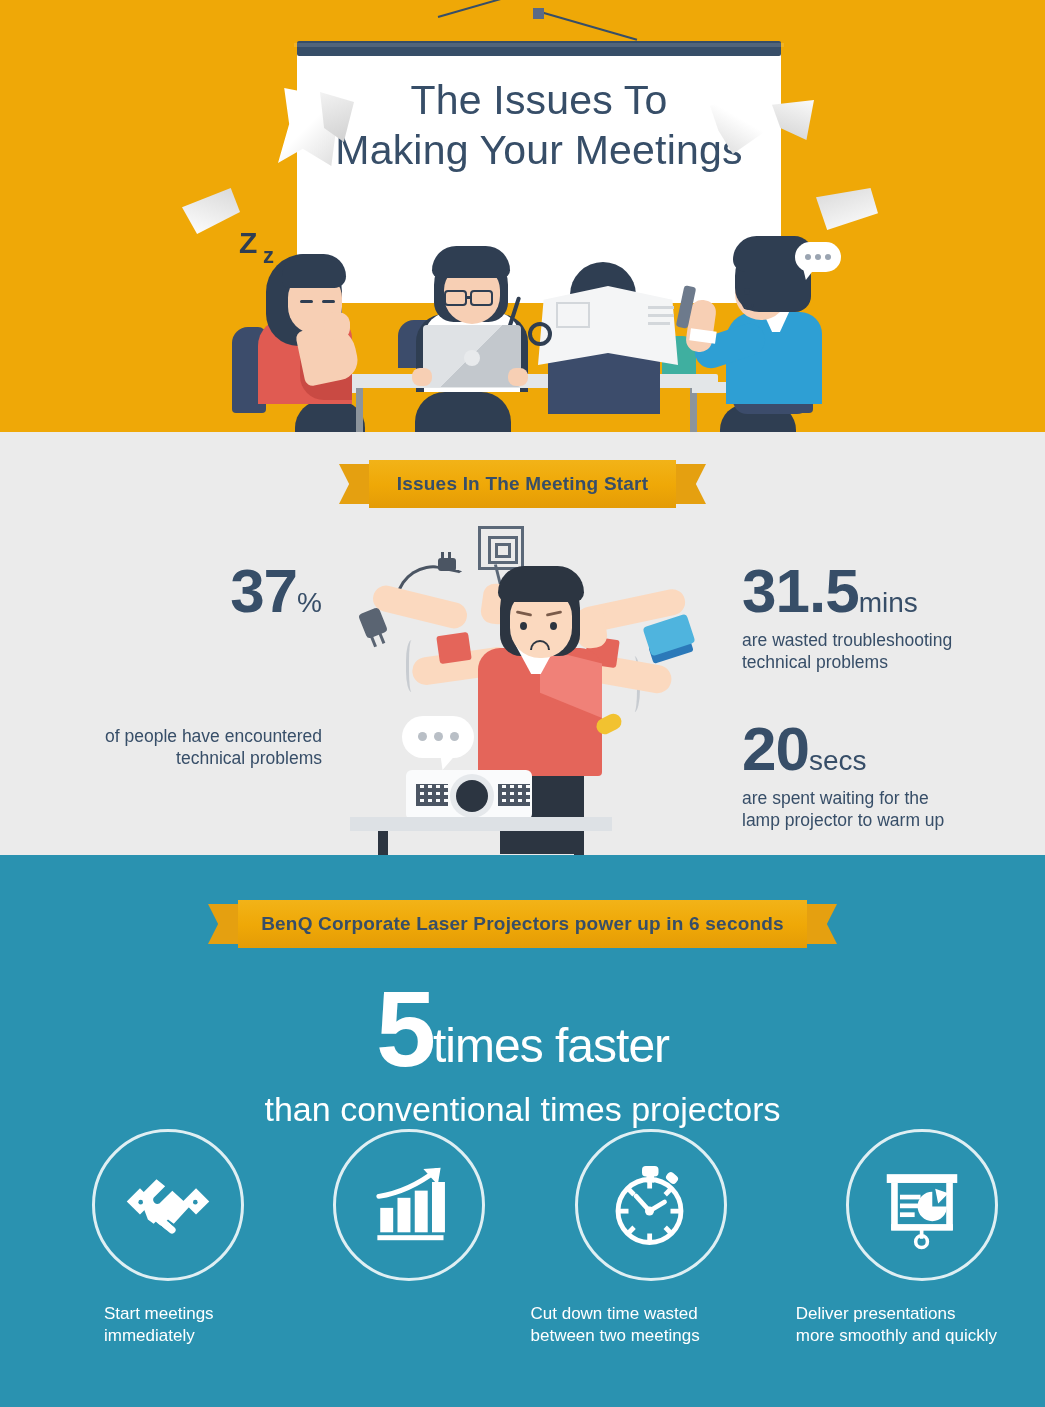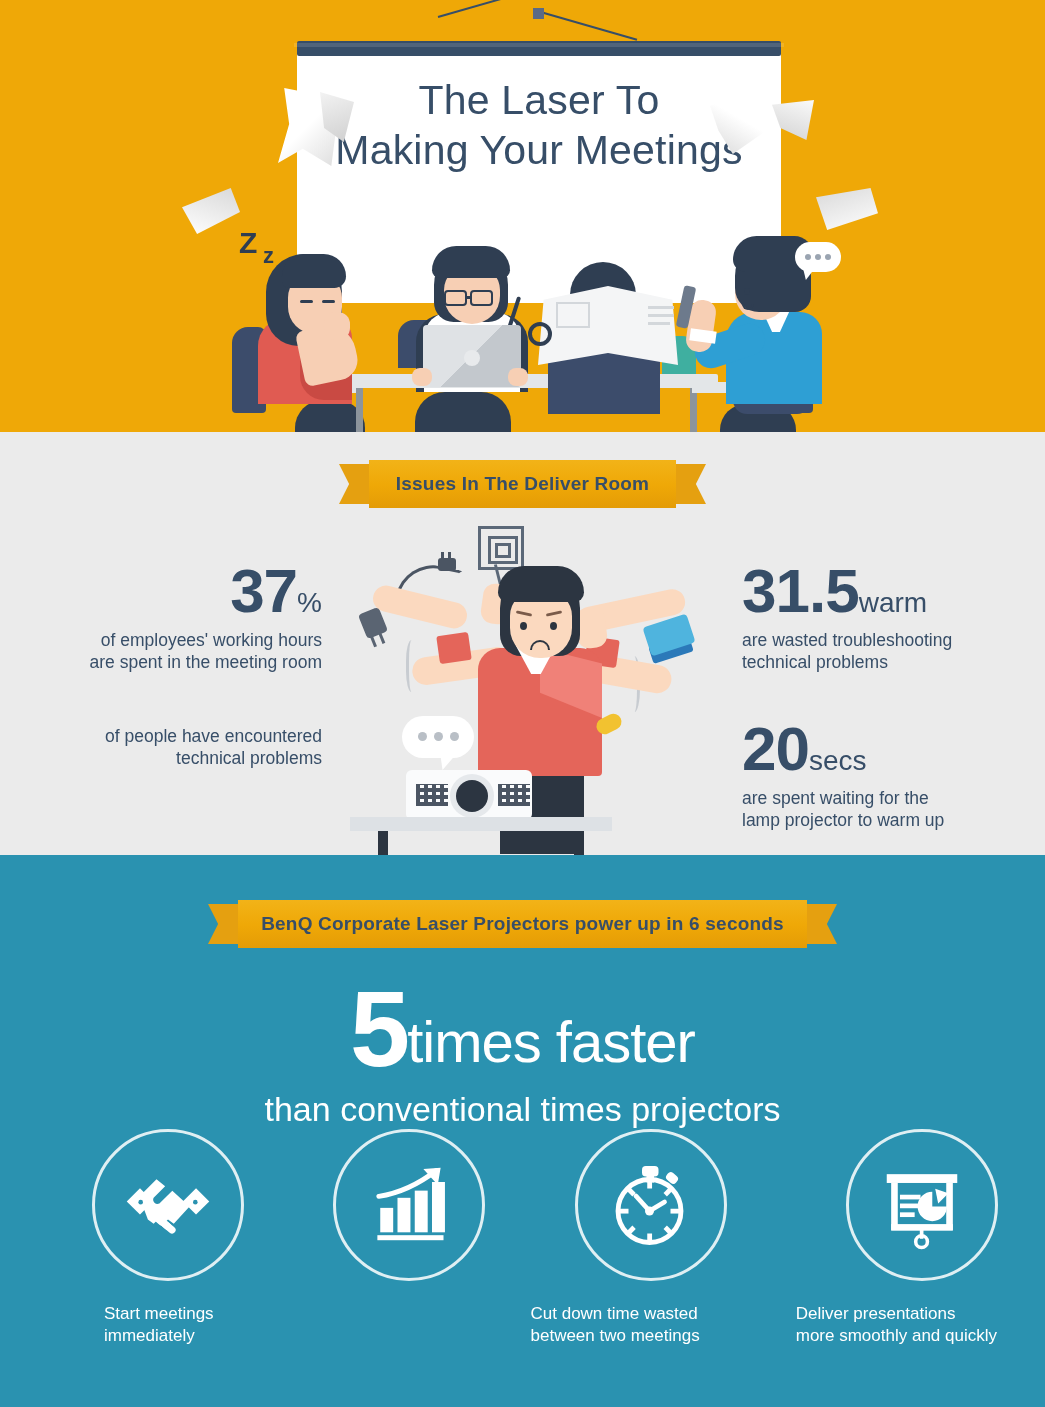--- a/index.html
+++ b/index.html
@@ -262,21 +262,21 @@
   
   .blue {
     position:absolute; left:0; top:855px; width:1045px; height:552px;
     background:#2A92B0;
   }
   .headline {
     position:absolute; left:0; top:975px; width:1045px; text-align:center;
     color:#ffffff; white-space:nowrap;
   }
   .headline .n { font-size:108px; font-weight:700; line-height:1; letter-spacing:-3px; vertical-align:-4px;}
-  .headline .t { font-size:58px; font-weight:400; letter-spacing:-1px;}
+  .headline .t { font-size:48px; font-weight:400; letter-spacing:-1px;}
   .subheadline {
     position:absolute; left:0; top:1090px; width:1045px; text-align:center;
     color:#ffffff; font-size:34px; font-weight:400;
   }
 
   .benefits { position:absolute; left:0; top:1129px; width:1045px; display:flex; }
   .benefit { flex:1; position:relative; }
   .circle {
     width:152px; height:152px; border:3px solid rgba(255,255,255,.85);
     border-radius:50%; display:flex; align-items:center; justify-content:center;
@@ -296,21 +296,21 @@
 
 <div class="hero">
 
   <div class="hanger-l"></div>
   <div class="hanger-r"></div>
   <div class="hanger-knob"></div>
   <div class="screen-bar"></div>
   <div class="screen"></div>
 
   <div class="hero-title">
-    <div>The Laser To</div>
+    <div>The Issues To</div>
     <div>Making Your Meetings</div>
   </div>
 
   <div class="paper p1"></div>
   <div class="paper p2"></div>
   <div class="paper p3"></div>
   <div class="paper p4"></div>
   <div class="paper p5"></div>
   <div class="paper p6"></div>
 
@@ -385,39 +385,37 @@
   <div class="table-leg tl2"></div>
 </div>
 
 <div class="gray"></div>
 
 <div class="ribbon" id="ribbon-issues">
   <div class="tail-l"></div>
   <div class="tail-r"></div>
   <div class="fold-l"></div>
   <div class="fold-r"></div>
-  <div class="body">Issues In The Deliver Room</div>
+  <div class="body">Issues In The Meeting Start</div>
 </div>
 
 <div class="stat left" id="stat-37">
   <span class="num-row">
     <span class="big">37</span><span class="unit">%</span>
   </span>
-  <div class="desc" style="white-space:pre-line">of employees' working hours
-are spent in the meeting room</div>
 </div>
 
 <div class="stat left" id="stat-90">
   <div class="desc" style="white-space:pre-line">of people have encountered
 technical problems</div>
 </div>
 
 <div class="stat right" id="stat-315">
   <span class="num-row">
-    <span class="big">31.5</span><span class="unit">warm</span>
+    <span class="big">31.5</span><span class="unit">mins</span>
   </span>
   <div class="desc" style="white-space:pre-line">are wasted troubleshooting
 technical problems</div>
 </div>
 
 <div class="stat right" id="stat-30">
   <span class="num-row">
     <span class="big">20</span><span class="unit">secs</span>
   </span>
   <div class="desc" style="white-space:pre-line">are spent waiting for the

